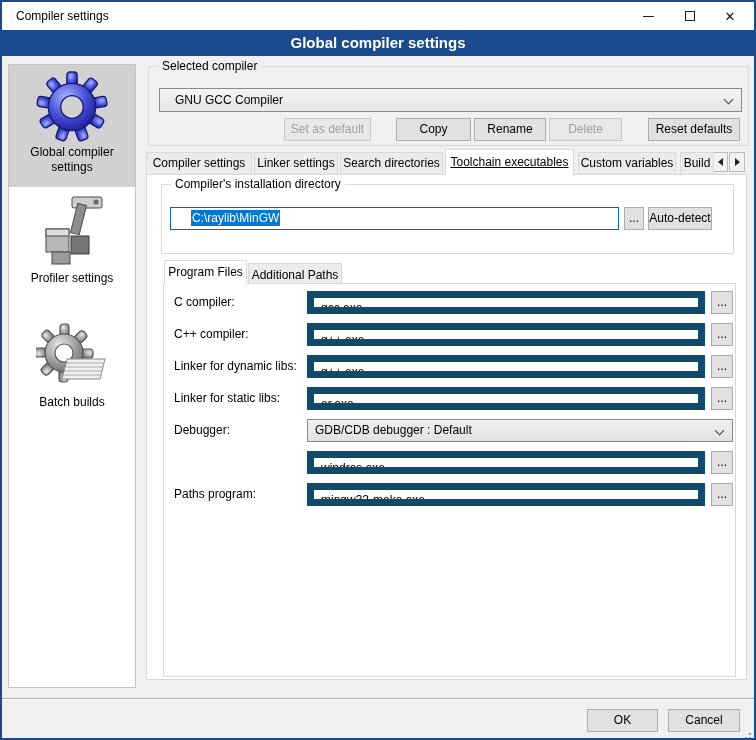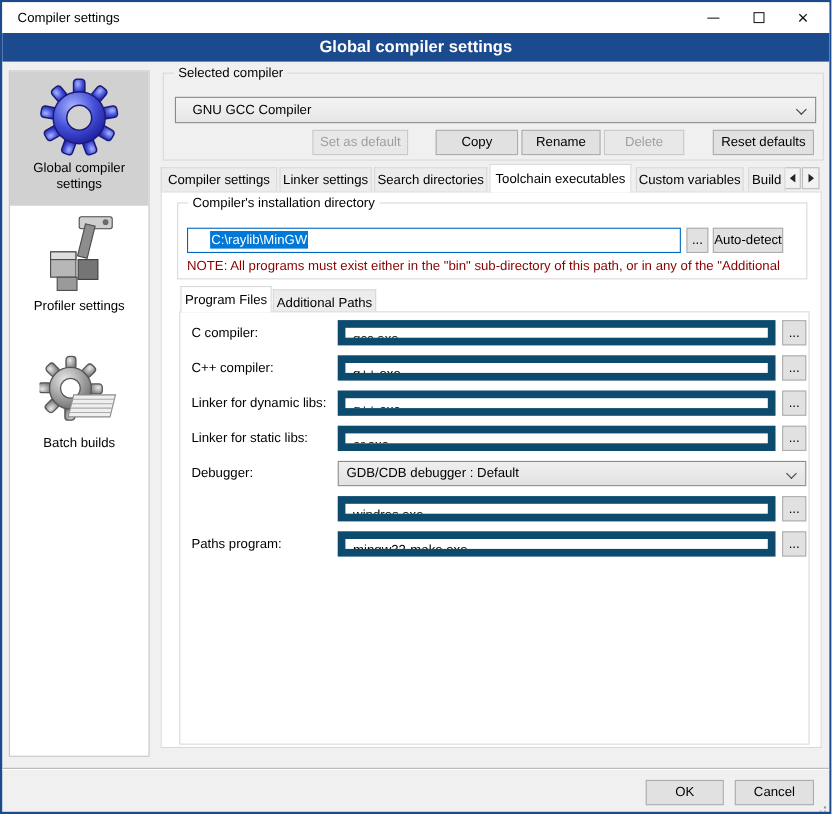--- a/index.html
+++ b/index.html
@@ -50,21 +50,21 @@
         text-align:center; line-height:21px; font-size:12px; cursor:default; }
   .btn.disabled{ color:#9f9f9f; border-color:#c9c9c9; background:#e8e8e8; }
 
   
   .tabs{ position:absolute; left:144px; top:147px; height:26px; width:610px; }
   .tab{ position:absolute; top:3px; height:22px; background:#ececec; border:1px solid #d9d9d9;
         border-bottom:none; text-align:center; line-height:21px; overflow:hidden;
         white-space:nowrap; cursor:default; z-index:1; }
   .tab.active{ top:0; height:26px; background:#fff; line-height:24px; z-index:3; }
   .tab-1{ left:0; width:106px; } .tab-2{ left:108px; width:84px; }
-  .tab-3{ left:194px; width:103px; } .tab-4{ left:299px; width:129px; }
+  .tab-3{ left:194px; width:103px; } .tab-4{ left:299px; width:129px;text-decoration:underline; }
   .tab-5{ left:432px; width:98px; } .tab-6{ left:534px; width:34px; }
   .arrowbtn{ position:absolute; top:3px; width:16px; height:20px; background:#f2f2f2;
              border:1px solid #bcbcbc; display:flex; align-items:center; justify-content:center;
              cursor:default; }
   .arrow-l{ left:566px; } .arrow-r{ left:583px; }
   .tri-left{ width:0; height:0; border-top:4px solid transparent; border-bottom:4px solid transparent;
              border-right:5px solid #222; }
   .tri-right{ width:0; height:0; border-top:4px solid transparent; border-bottom:4px solid transparent;
               border-left:5px solid #222; }
 
@@ -269,21 +269,20 @@
 
   <div class="page">
 
     <div class="grp grp-dir">
       <span class="glabel on-white">Compiler's installation directory</span>
       <div class="dir-input">
         <span class="sel">C:\raylib\MinGW</span>
       </div>
       <div class="btn dir-dots">...</div>
       <div class="btn dir-auto">Auto-detect</div>
-      <div class="note">NOTE: All programs must exist either in the "bin" sub-directory of this path, or in any of the "Additional</div>
     </div>
 
     <div class="subtab subtab-1">Program Files</div>
     <div class="subtab subtab-2">Additional Paths</div>
 
     <div class="notebook">
 
       <div class="frow r1">
         <span class="flabel">C compiler:</span>
         <div class="fin">gcc.exe</div>

